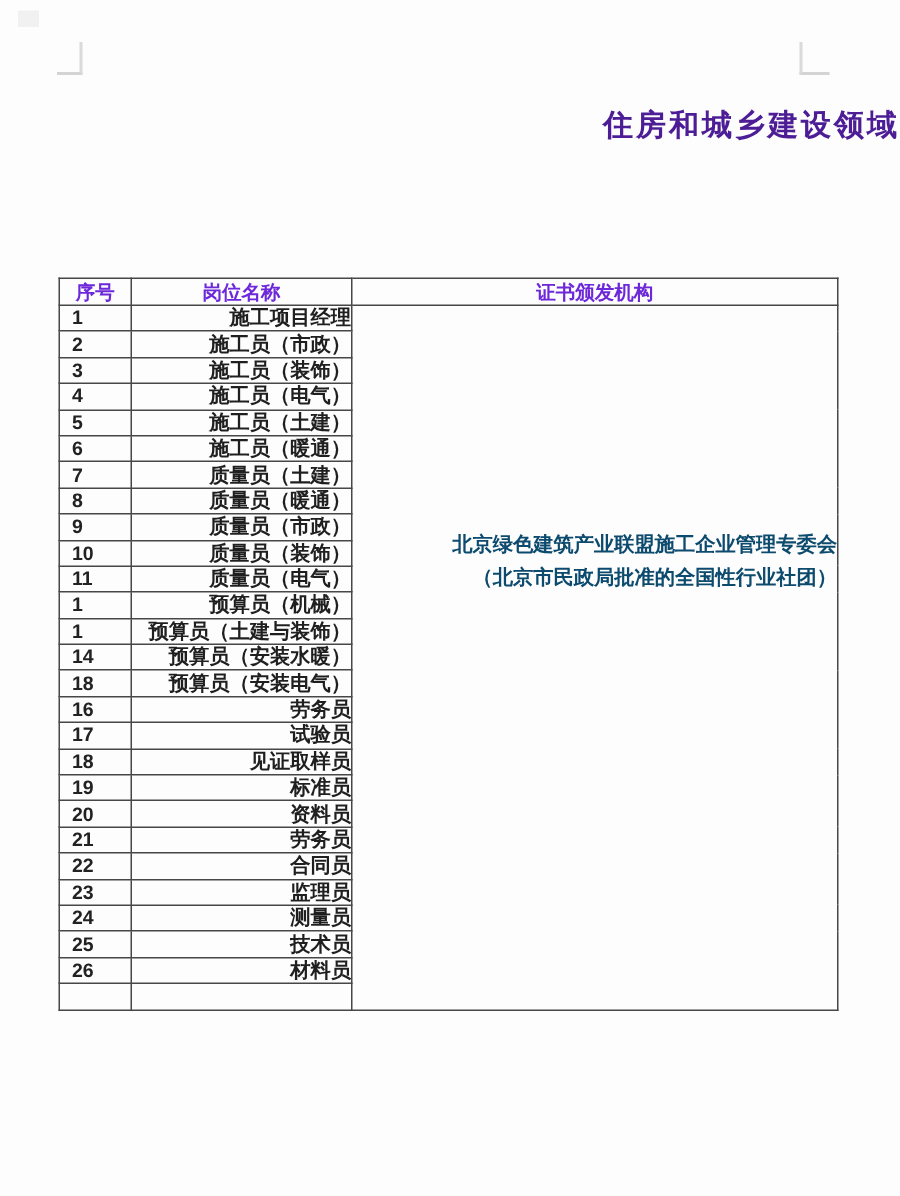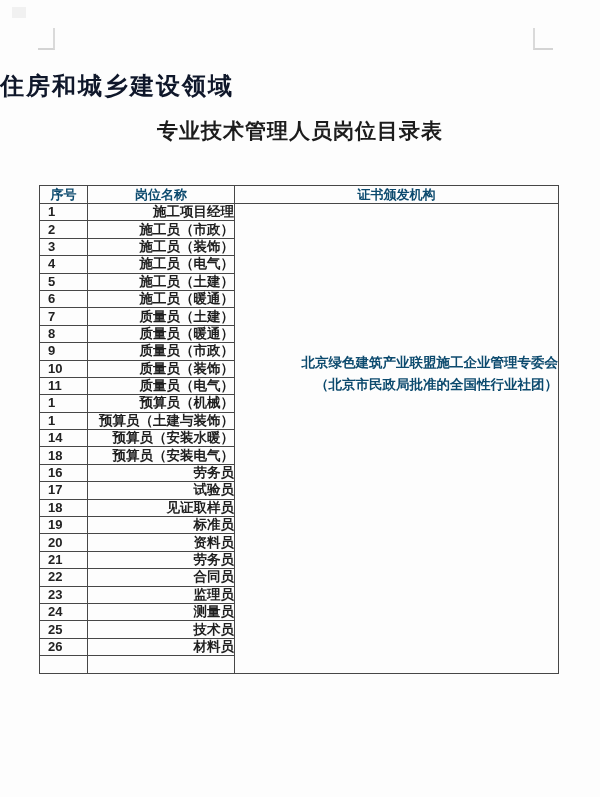--- a/index.html
+++ b/index.html
@@ -33,25 +33,25 @@
     position: absolute;
     left: 533px; top: 28px;
     width: 20px; height: 22px;
     border-left: 2px solid #dadada;
     border-bottom: 2px solid #d4d4d4;
   }
   .title1 {
     position: absolute;
     top: 70px; left: 0;
     width: 100%;
-    text-align: left;
-    font-size: 24px;
+    text-align: right;
+    font-size: 20px;
     font-weight: 700;
     letter-spacing: 2px;
-    color: #0f172a;
+    color: #4c1d95;
   }
   .title2 {
     position: absolute;
     top: 117px; left: 0;
     width: 100%;
     text-align: center;
     font-size: 21px;
     font-weight: 700;
     letter-spacing: 1px;
     color: #1c1c1c;
@@ -70,21 +70,21 @@
     border: 1px solid #474747;
     height: 17.4px;
     line-height: 16px;
     overflow: hidden;
     white-space: nowrap;
   }
   .doc-table th {
     font-size: 13px;
     font-weight: 700;
     text-align: center;
-    color: #0c4a6e;
+    color: #6d28d9;
     height: 18px;
     margin-top: 27px;
   }
   .doc-table td.col-no {
     font-size: 13px;
     font-weight: 600;
     text-align: left;
     padding-left: 8px;
     color: #222;
   }
@@ -109,21 +109,20 @@
 </head>
 <body>
 
 <div class="page">
 
   <div class="mark-square"></div>
   <div class="mark-tl"></div>
   <div class="mark-tr"></div>
 
   <div class="title1">住房和城乡建设领域</div>
-  <div class="title2">专业技术管理人员岗位目录表</div>
 
   <table class="doc-table">
     <colgroup>
       <col class="c-no">
       <col class="c-name">
       <col class="c-issuer">
     </colgroup>
     <thead>
       <tr>
         <th>序号</th>

